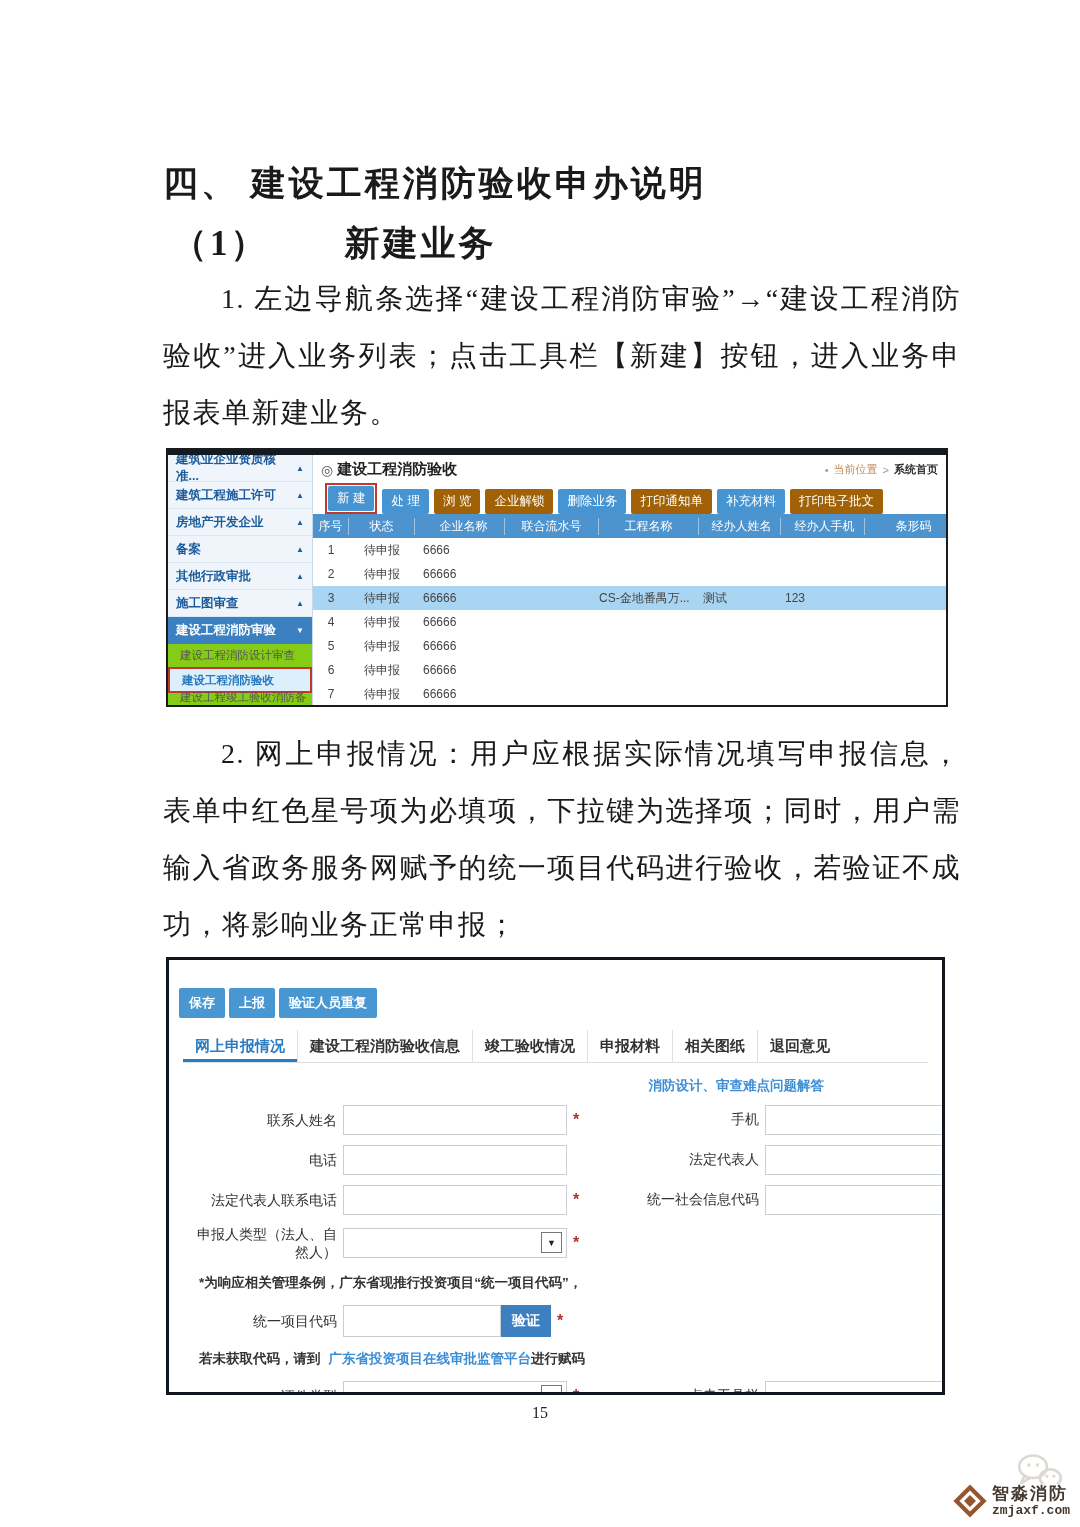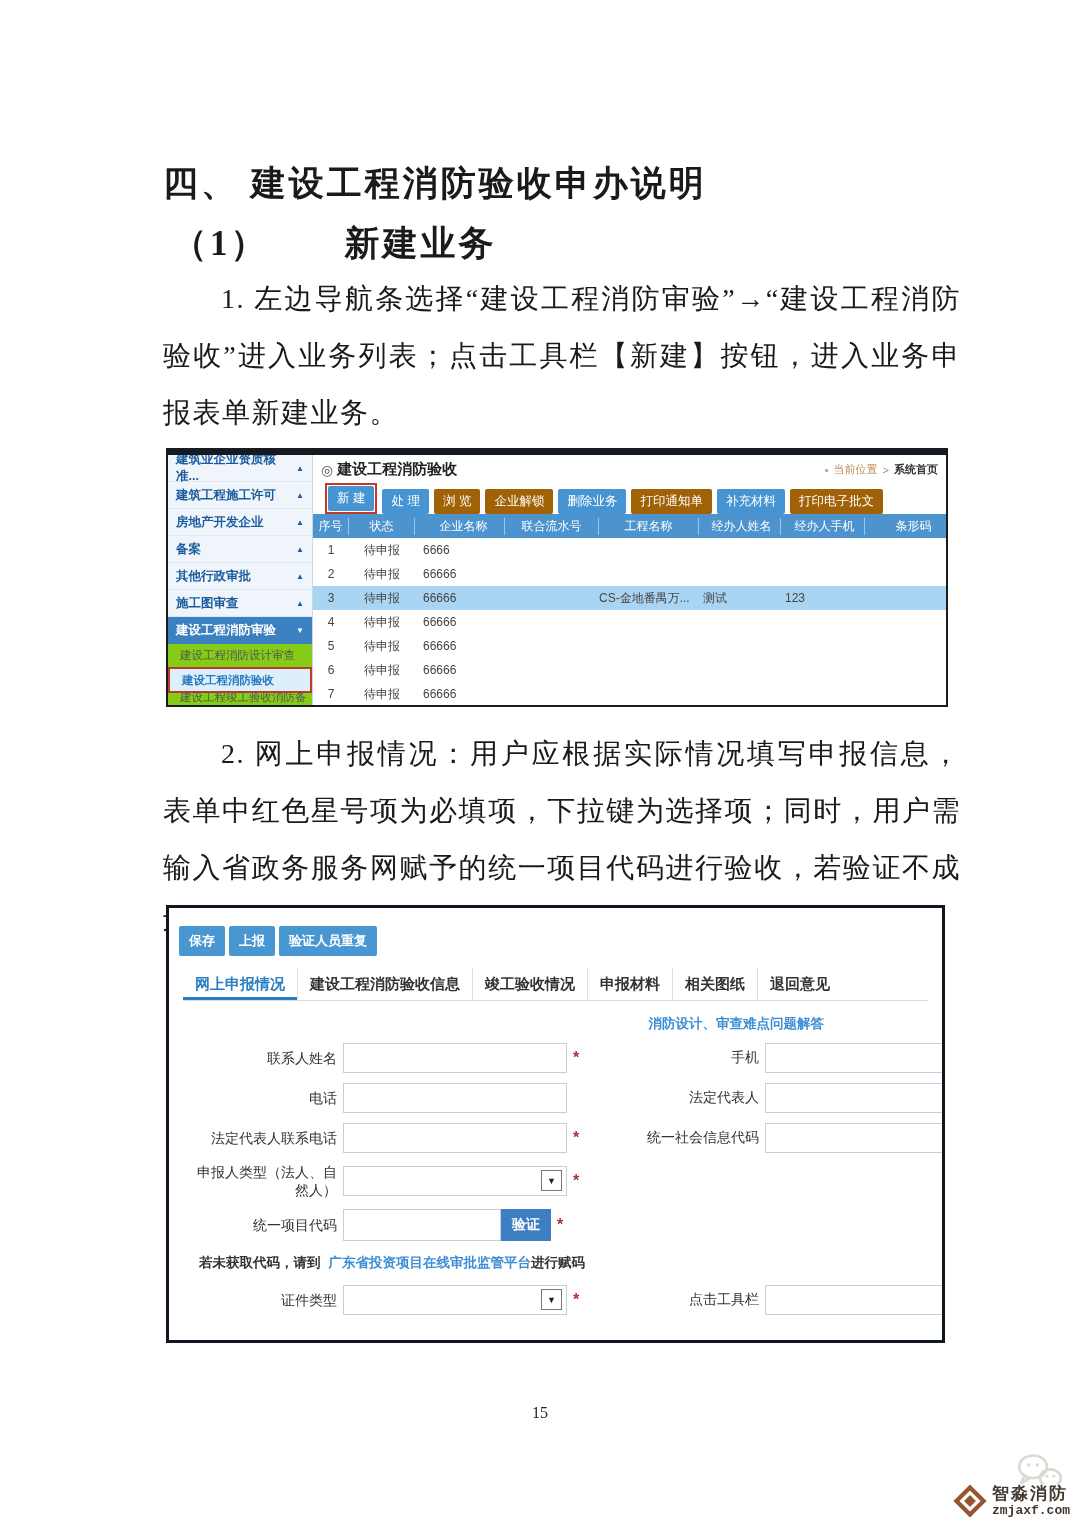--- a/index.html
+++ b/index.html
@@ -52,22 +52,22 @@
   .c0 { width:36px; text-align:center; }
   .c1 { width:66px; text-align:center; }
   .c2 { width:90px; padding-left:8px; }
   .c3 { width:94px; }
   .c4 { width:100px; }
   .c5 { width:82px; padding-left:4px; }
   .c6 { width:84px; padding-left:4px; }
   .c7 { width:98px; }
 
   
-  .shot2 { position:absolute; left:166px; top:905px; width:779px; height:438px;
-           border:3px solid #10161f; background:#fff; padding-top:16px; overflow:hidden; }
+  .shot2 { position:absolute; left:166px; top:957px; width:779px; height:438px;
+           border:3px solid #10161f; background:#fff; padding-top:26px; overflow:hidden; }
   .form-toolbar { display:flex; gap:4px; padding:2px 0 10px 10px; }
   .f-btn { background:#4897d3; color:#fff; font-size:13px; font-weight:bold;
            padding:6px 10px; border-radius:2px; cursor:pointer; }
   .tabs { display:flex; align-items:flex-end; border-bottom:1px solid #d8dee4; margin:2px 14px 0 14px; }
   .tab { font-size:15px; font-weight:bold; color:#333; padding:8px 12px 9px;
          border-left:1px solid #e0e0e0; line-height:1; cursor:pointer; white-space:nowrap; }
   .tab:first-child { border-left:none; }
   .tab.active { color:#2b7dc2; border-bottom:3px solid #2b7dc2; padding-bottom:6px; }
   .faq { text-align:right; padding:14px 118px 4px 0; font-size:13.5px; font-weight:bold; }
   .faq a { color:#3e8ed6; text-decoration:none; cursor:pointer; }
@@ -318,20 +318,21 @@
     </div>
     <div class="frow">
       <div class="fcol">
         <span class="lab-l">申报人类型（法人、自然人）</span>
         <span class="inp sel">
           <span class="arrowbox">▼</span>
         </span>
         <span class="star">*</span>
       </div>
     </div>
+    <div class="note">*为响应相关管理条例，广东省现推行投资项目“统一项目代码”，</div>
     <div class="frow">
       <div class="fcol">
         <span class="lab-l">统一项目代码</span>
         <input class="inp-code" type="text" style="">
         <span class="verify-btn">验证</span>
         <span class="star">*</span>
       </div>
     </div>
     <div class="note">
       <span>若未获取代码，请到</span><a>广东省投资项目在线审批监管平台</a><span>进行赋码</span>

